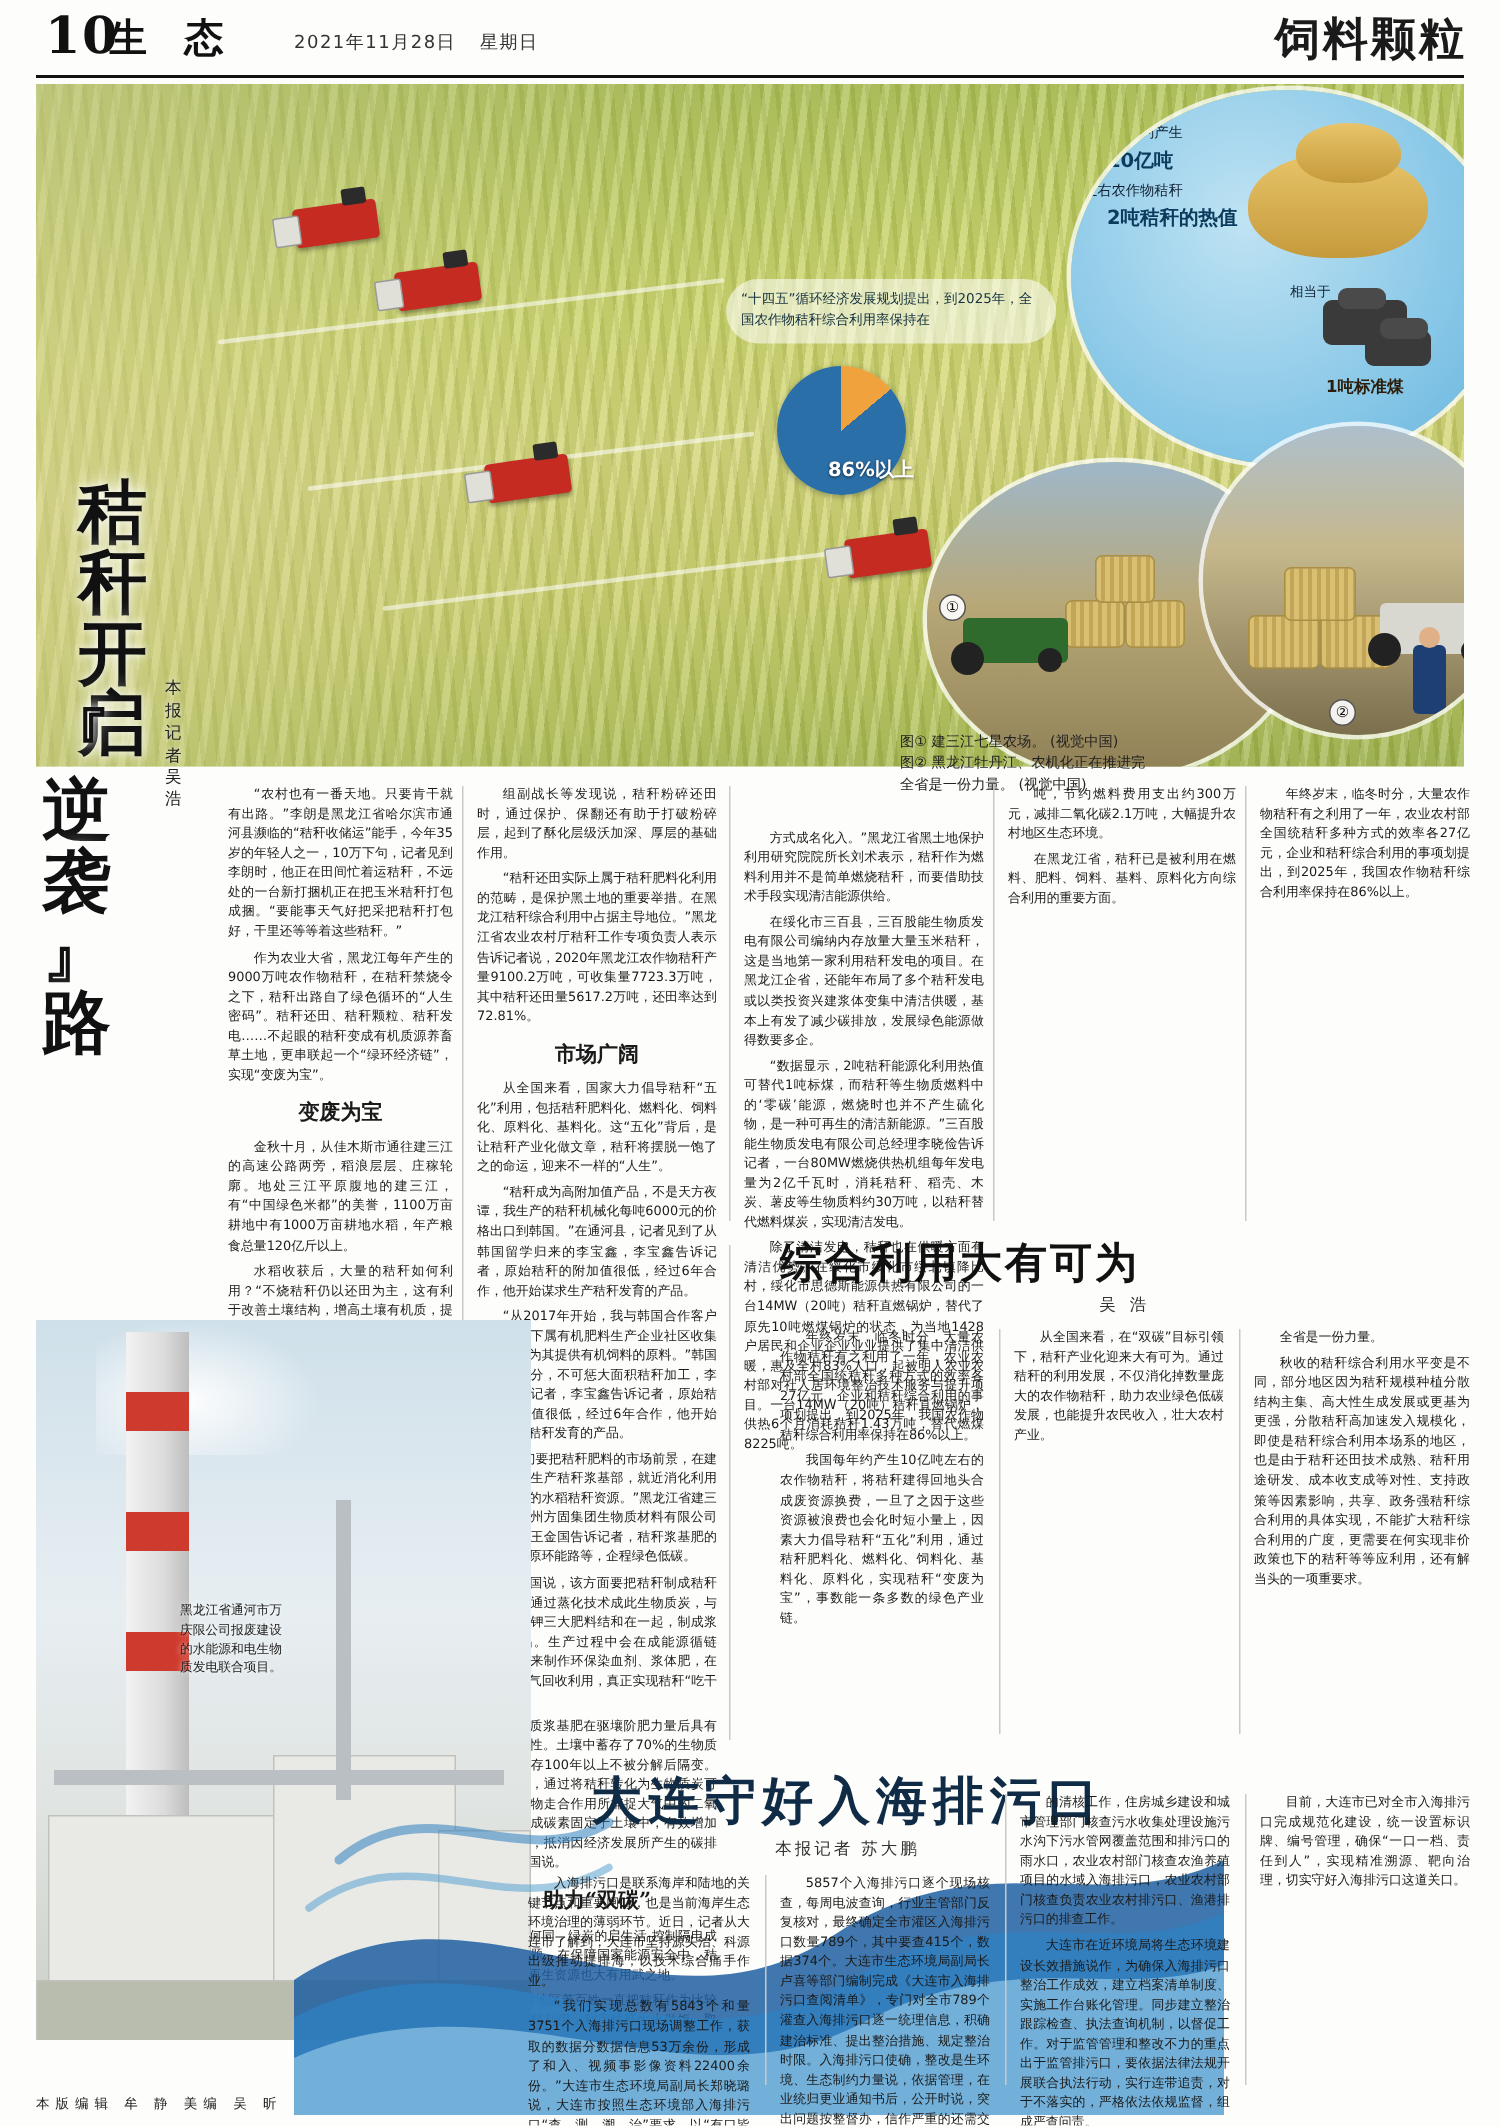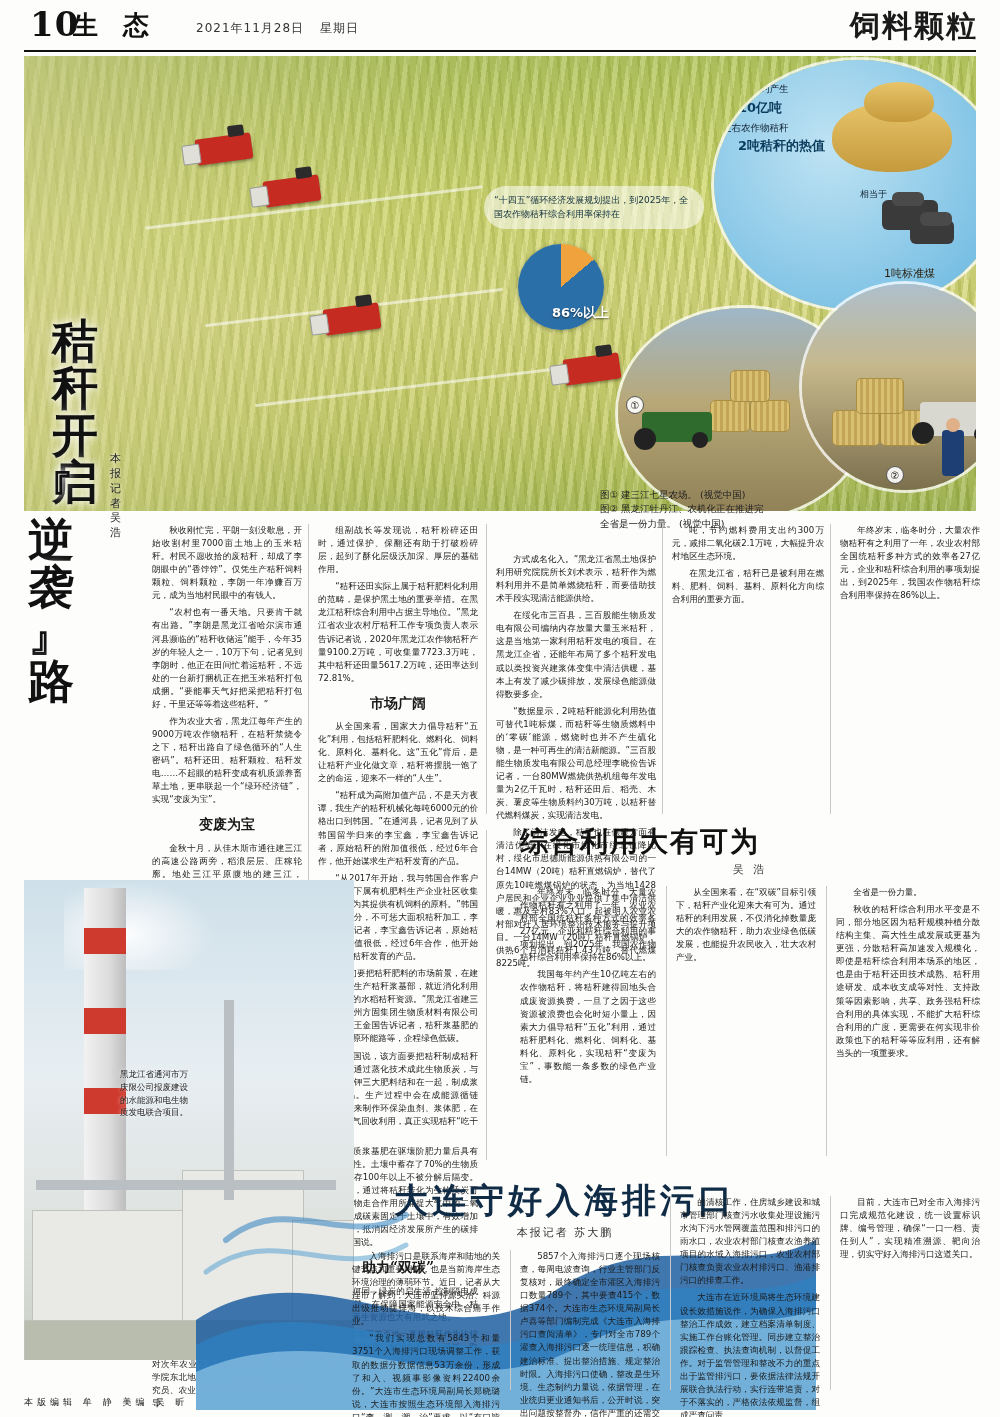--- a/index.html
+++ b/index.html
@@ -293,21 +293,21 @@
         <span>我国每年约产生</span>
         <span class="big">10亿吨</span>
         <span>左右农作物秸秆</span>
         <span class="big">2吨秸秆的热值</span>
       </div>
       <div class="hay" style="left:118px;top:42px;width:120px;height:70px;"></div>
       <div class="hay" style="left:150px;top:22px;width:70px;height:40px;"></div>
       <div style="position:absolute;left:126px;top:128px;font-size:9px;color:#123;margin-left:20px;">相当于</div>
       <div class="coal" style="left:168px;top:140px;"></div>
       <div class="coal" style="left:196px;top:160px;width:44px;height:24px;"></div>
-      <div style="position:absolute;left:170px;top:206px;font-size:11px;font-weight:normal;color:#2b1d0a;">1吨标准煤</div>
+      <div style="position:absolute;left:170px;top:190px;font-size:11px;font-weight:bold;color:#2b1d0a;">1吨标准煤</div>
     </div>
 
     <div id="pie-callout">
       <div class="speech">“十四五”循环经济发展规划提出，到2025年，全国农作物秸秆综合利用率保持在</div>
       <div class="pie"></div>
       <div class="pie-label">86%以上</div>
     </div>
 
     <div class="info-circle" id="photo2-circle">
       <div class="bale" style="left:92px;top:92px;"></div>
@@ -342,21 +342,20 @@
   </div>
   <div class="vbyline">本报记者 吴 浩</div>
 
   <div class="caption">
     <div>图①  建三江七星农场。 (视觉中国)</div>
     <div>图②  黑龙江牡丹江、农机化正在推进完</div>
     <div>全省是一份力量。 (视觉中国)</div>
   </div>
 
   <div class="col" style="left:152px;top:524px;width:150px;height:640px;">
-    <p>秋收刚忙完，平朗一刻没歇息，开始收割村里7000亩土地上的玉米秸秆。村民不愿收拾的废秸秆，却成了李朗眼中的“香饽饽”。仅凭生产秸秆饲料颗粒、饲料颗粒，李朗一年净赚百万元，成为当地村民眼中的有钱人。</p>
     <p>“农村也有一番天地。只要肯干就有出路。”李朗是黑龙江省哈尔滨市通河县濒临的“秸秆收储运”能手，今年35岁的年轻人之一，10万下句，记者见到李朗时，他正在田间忙着运秸秆，不远处的一台新打捆机正在把玉米秸秆打包成捆。“要能事天气好把采把秸秆打包好，干里还等等着这些秸秆。”</p>
     <p>作为农业大省，黑龙江每年产生的9000万吨农作物秸秆，在秸秆禁烧令之下，秸秆出路自了绿色循环的“人生密码”。秸秆还田、秸秆颗粒、秸秆发电……不起眼的秸秆变成有机质源养畜草土地，更串联起一个“绿环经济链”，实现“变废为宝”。</p>
     <div class="subhead">变废为宝</div>
     <p>金秋十月，从佳木斯市通往建三江的高速公路两旁，稻浪层层、庄稼轮廓。地处三江平原腹地的建三江，有“中国绿色米都”的美誉，1100万亩耕地中有1000万亩耕地水稻，年产粮食总量120亿斤以上。</p>
     <p>水稻收获后，大量的秸秆如何利用？“不烧秸秆仍以还田为主，这有利于改善土壤结构，增高土壤有机质，提高地力。”建设收获第几管理区主任周文强告诉记者。</p>
     <p>记者了解到，在黑龙江的水稻种植区，水稻秸秆还田形成了保护黑土地的“三江模式”。在水稻收割时，收割机会安装粉碎抛撒设备，将水稻秸秆粉碎至10厘米以下，均匀抛撒，再用旋耕机耙地，把秸秆均匀掩埋于20公分耕层之中。第二年春天地理耙时，用搅有泥草重的配茬平地机进行旋耕作业，将秸秆进一步切碎后变为肥料，形成土壤水源层内。还到传播农历。</p>
     <p>除了还田，黑龙江年推作物以玉米、大豆为主，玉米秸秆是个大豆秸秆的用途将有更多。“大豆秸秆由于蛋白量含量高，基本上都使用作牛羊饲料。玉米秸秆用途更为广泛，秸秆还田、秸秆肥料、秸秆饲料、生物质发电都在用上玉米秸秆。”哈尔滨市现代农业农村局黑土地保护项目办公室主任刘海说。</p>
     <p>针对米地，以玉米秸秆为原料、利用秸秆综合利用，综合五米一大豆轮作为关键技术的“龙江模式”，成为黑土地保护的又一重要模式。</p>
     <p>“目前，黑龙江全省玉米秸秆机收量每年约在3.0吨，通过秸秆还田、土壤有机质含量已经在缓慢上升，秸秆还田后，经过一个自然年，其秸秆分解率为75%。剩下的25%成为半分解状态，对次年农业生产无任何影响。”中国科学院东北地理与农业生态研究所二级研究员、农业农村部黑地质量监测专家指导</p>
   </div>
@@ -372,21 +371,21 @@
     <p>王金国说，该方面要把秸秆制成秸秆颗粒，再通过蒸化技术成此生物质炭，与汞、碳、钾三大肥料结和在一起，制成浆基肥之品。生产过程中会在成能源循链路，可用来制作环保染血剂、浆体肥，在成秸秆燃气回收利用，真正实现秸秆“吃干榨净”。</p>
     <p>生物质浆基肥在驱壤阶肥力量后具有良好稳定性。土壤中蓄存了70%的生物质碳可以保存100年以上不被分解后隔变。李宝鑫说，通过将秸秆转化为生物质炭可以将农作物走合作用所捕捉大气中的二氧化碳转化成碳素固定于土壤中，有效增加土壤碳库，抵消因经济发展所产生的碳排放。王金国说。</p>
     <div class="subhead">助力“双碳”</div>
     <p>前景何同，绿炭的启生活-控制隔电成为焦点话题。在保障国家能源安全中，秸秆作为可再生资源也大有用武之地。</p>
     <p>“农村地区若百姓一直把秸秆作为比较易得的燃料利用，利用秸秆生火做饭、取暖的生活</p>
   </div>
 
   <div class="col" style="left:496px;top:553px;width:160px;height:290px;">
     <p>方式成名化入。”黑龙江省黑土地保护利用研究院院所长刘术表示，秸秆作为燃料利用并不是简单燃烧秸秆，而要借助技术手段实现清洁能源供给。</p>
     <p>在绥化市三百县，三百股能生物质发电有限公司编纳内存放量大量玉米秸秆，这是当地第一家利用秸秆发电的项目。在黑龙江企省，还能年布局了多个秸秆发电或以类投资兴建浆体变集中清洁供暖，基本上有发了减少碳排放，发展绿色能源做得数要多企。</p>
-    <p>“数据显示，2吨秸秆能源化利用热值可替代1吨标煤，而秸秆等生物质燃料中的‘零碳’能源，燃烧时也并不产生硫化物，是一种可再生的清洁新能源。”三百股能生物质发电有限公司总经理李晓俭告诉记者，一台80MW燃烧供热机组每年发电量为2亿千瓦时，秸秆还田后、稻壳、木炭、薯皮等生物质料约30万吨，以秸秆替代燃料煤炭，实现清洁发电。</p>
+    <p>“数据显示，2吨秸秆能源化利用热值可替代1吨标煤，而秸秆等生物质燃料中的‘零碳’能源，燃烧时也并不产生硫化物，是一种可再生的清洁新能源。”三百股能生物质发电有限公司总经理李晓俭告诉记者，一台80MW燃烧供热机组每年发电量为2亿千瓦时，消耗秸秆、稻壳、木炭、薯皮等生物质料约30万吨，以秸秆替代燃料煤炭，实现清洁发电。</p>
     <p>除了清洁发电，秸秆也在供暖方面有清洁优势。在绥化市绥化市绥北镇降比村，绥化市思德斯能源供热有限公司的一台14MW（20吨）秸秆直燃锅炉，替代了原先10吨燃煤锅炉的状态，为当地1428户居民和企业企业业业提供了集中清洁供暖，惠及全村83%人口，起被明人农业农村部对社人居环境整治技术服务与提升项目。一台14MW（20吨）秸秆直燃锅炉，供热6个月消耗秸秆1.43万吨，替代燃煤8225吨。</p>
   </div>
   <div class="col" style="left:672px;top:524px;width:152px;height:290px;">
     <p>吨，节约燃料费用支出约300万元，减排二氧化碳2.1万吨，大幅提升农村地区生态环境。</p>
     <p>在黑龙江省，秸秆已是被利用在燃料、肥料、饲料、基料、原料化方向综合利用的重要方面。</p>
   </div>
   <div class="col" style="left:840px;top:524px;width:140px;height:290px;">
     <p>年终岁末，临冬时分，大量农作物秸秆有之利用了一年，农业农村部全国统秸秆多种方式的效率各27亿元，企业和秸秆综合利用的事项划提出，到2025年，我国农作物秸秆综合利用率保持在86%以上。</p>
   </div>
 

